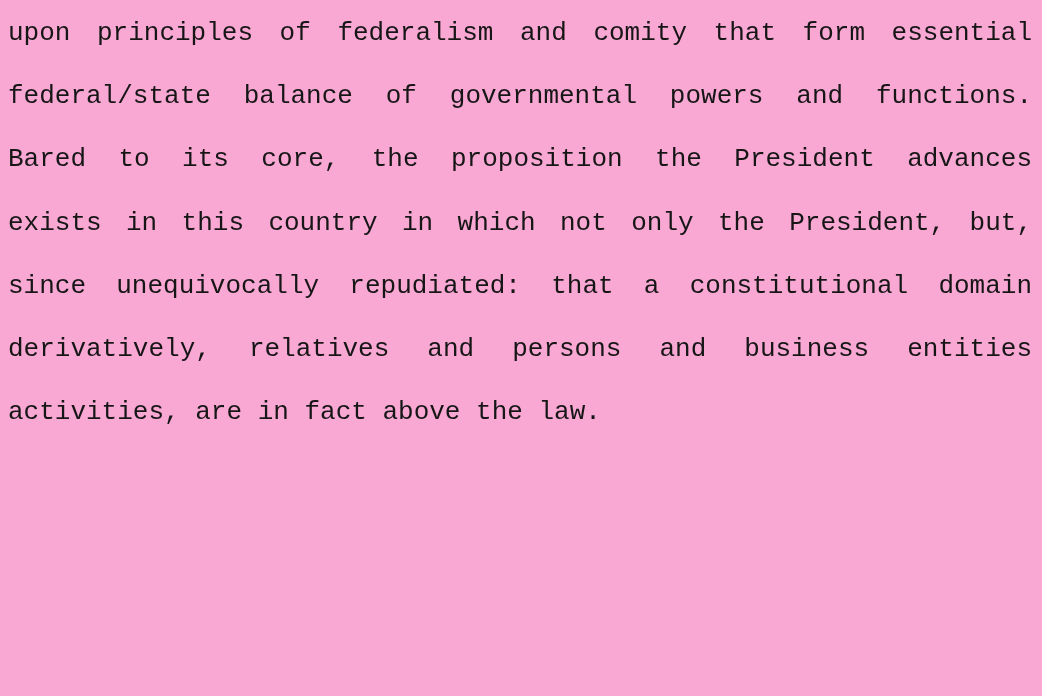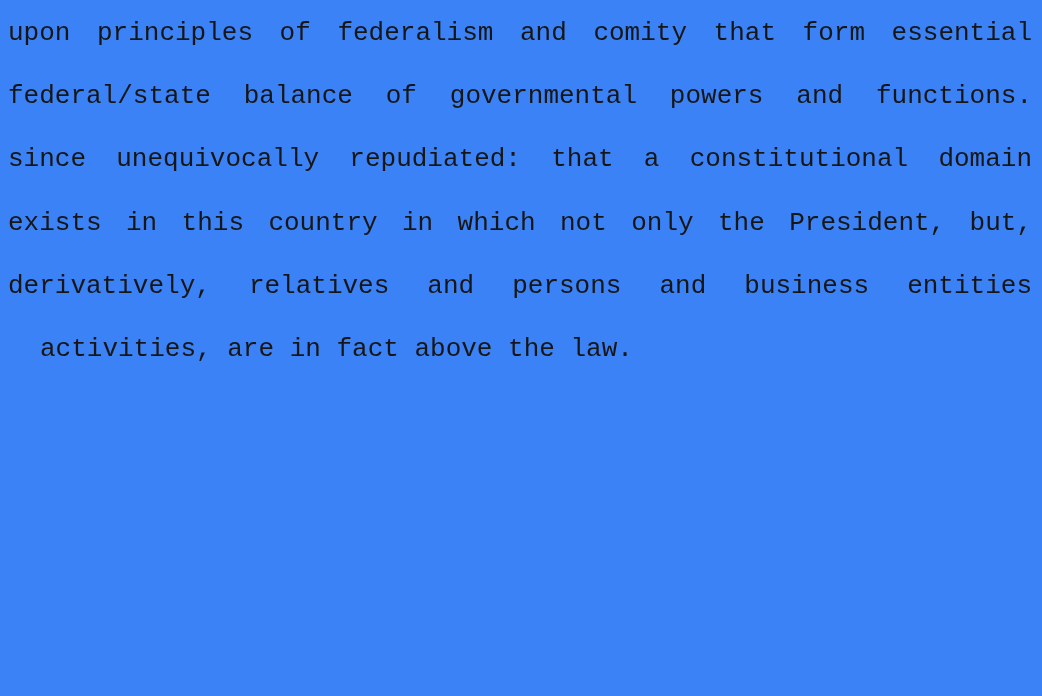--- a/index.html
+++ b/index.html
@@ -3,21 +3,21 @@
 <meta charset="utf-8">
 <style>
   html, body {
     margin: 0;
     padding: 0;
     background: #ffffff;
   }
   .page {
     width: 1042px;
     height: 696px;
-    background: #3b82f6;
+    background: #f9a8d4;
     box-sizing: border-box;
     padding: 2px 10px 0 8px;
     overflow: hidden;
   }
   .doc-text {
     font-family: "Liberation Mono", "DejaVu Sans Mono", monospace;
     font-size: 26px;
     color: #161616;
     -webkit-font-smoothing: antialiased;
   }
@@ -25,28 +25,28 @@
     height: 63.2px;
     line-height: 63.2px;
     white-space: pre;
     text-align: justify;
     text-align-last: justify;
     overflow: hidden;
   }
   
   .line.last {
     text-align-last: left;
-    margin-left: 32px;
   }
 </style>
 </head>
 <body>
 
 <div class="page">
   <div class="doc-text">
     <div class="line">upon principles of federalism and comity that form essential</div>
     <div class="line">federal/state balance of governmental powers and functions.</div>
+    <div class="line">Bared to its core, the proposition the President advances</div>
+    <div class="line">exists in this country in which not only the President, but,</div>
     <div class="line">since unequivocally repudiated: that a constitutional domain</div>
-    <div class="line">exists in this country in which not only the President, but,</div>
     <div class="line">derivatively, relatives and persons and business entities</div>
     <div class="line last">activities, are in fact above the law.</div>
   </div>
 </div>
 
 </body></html>

